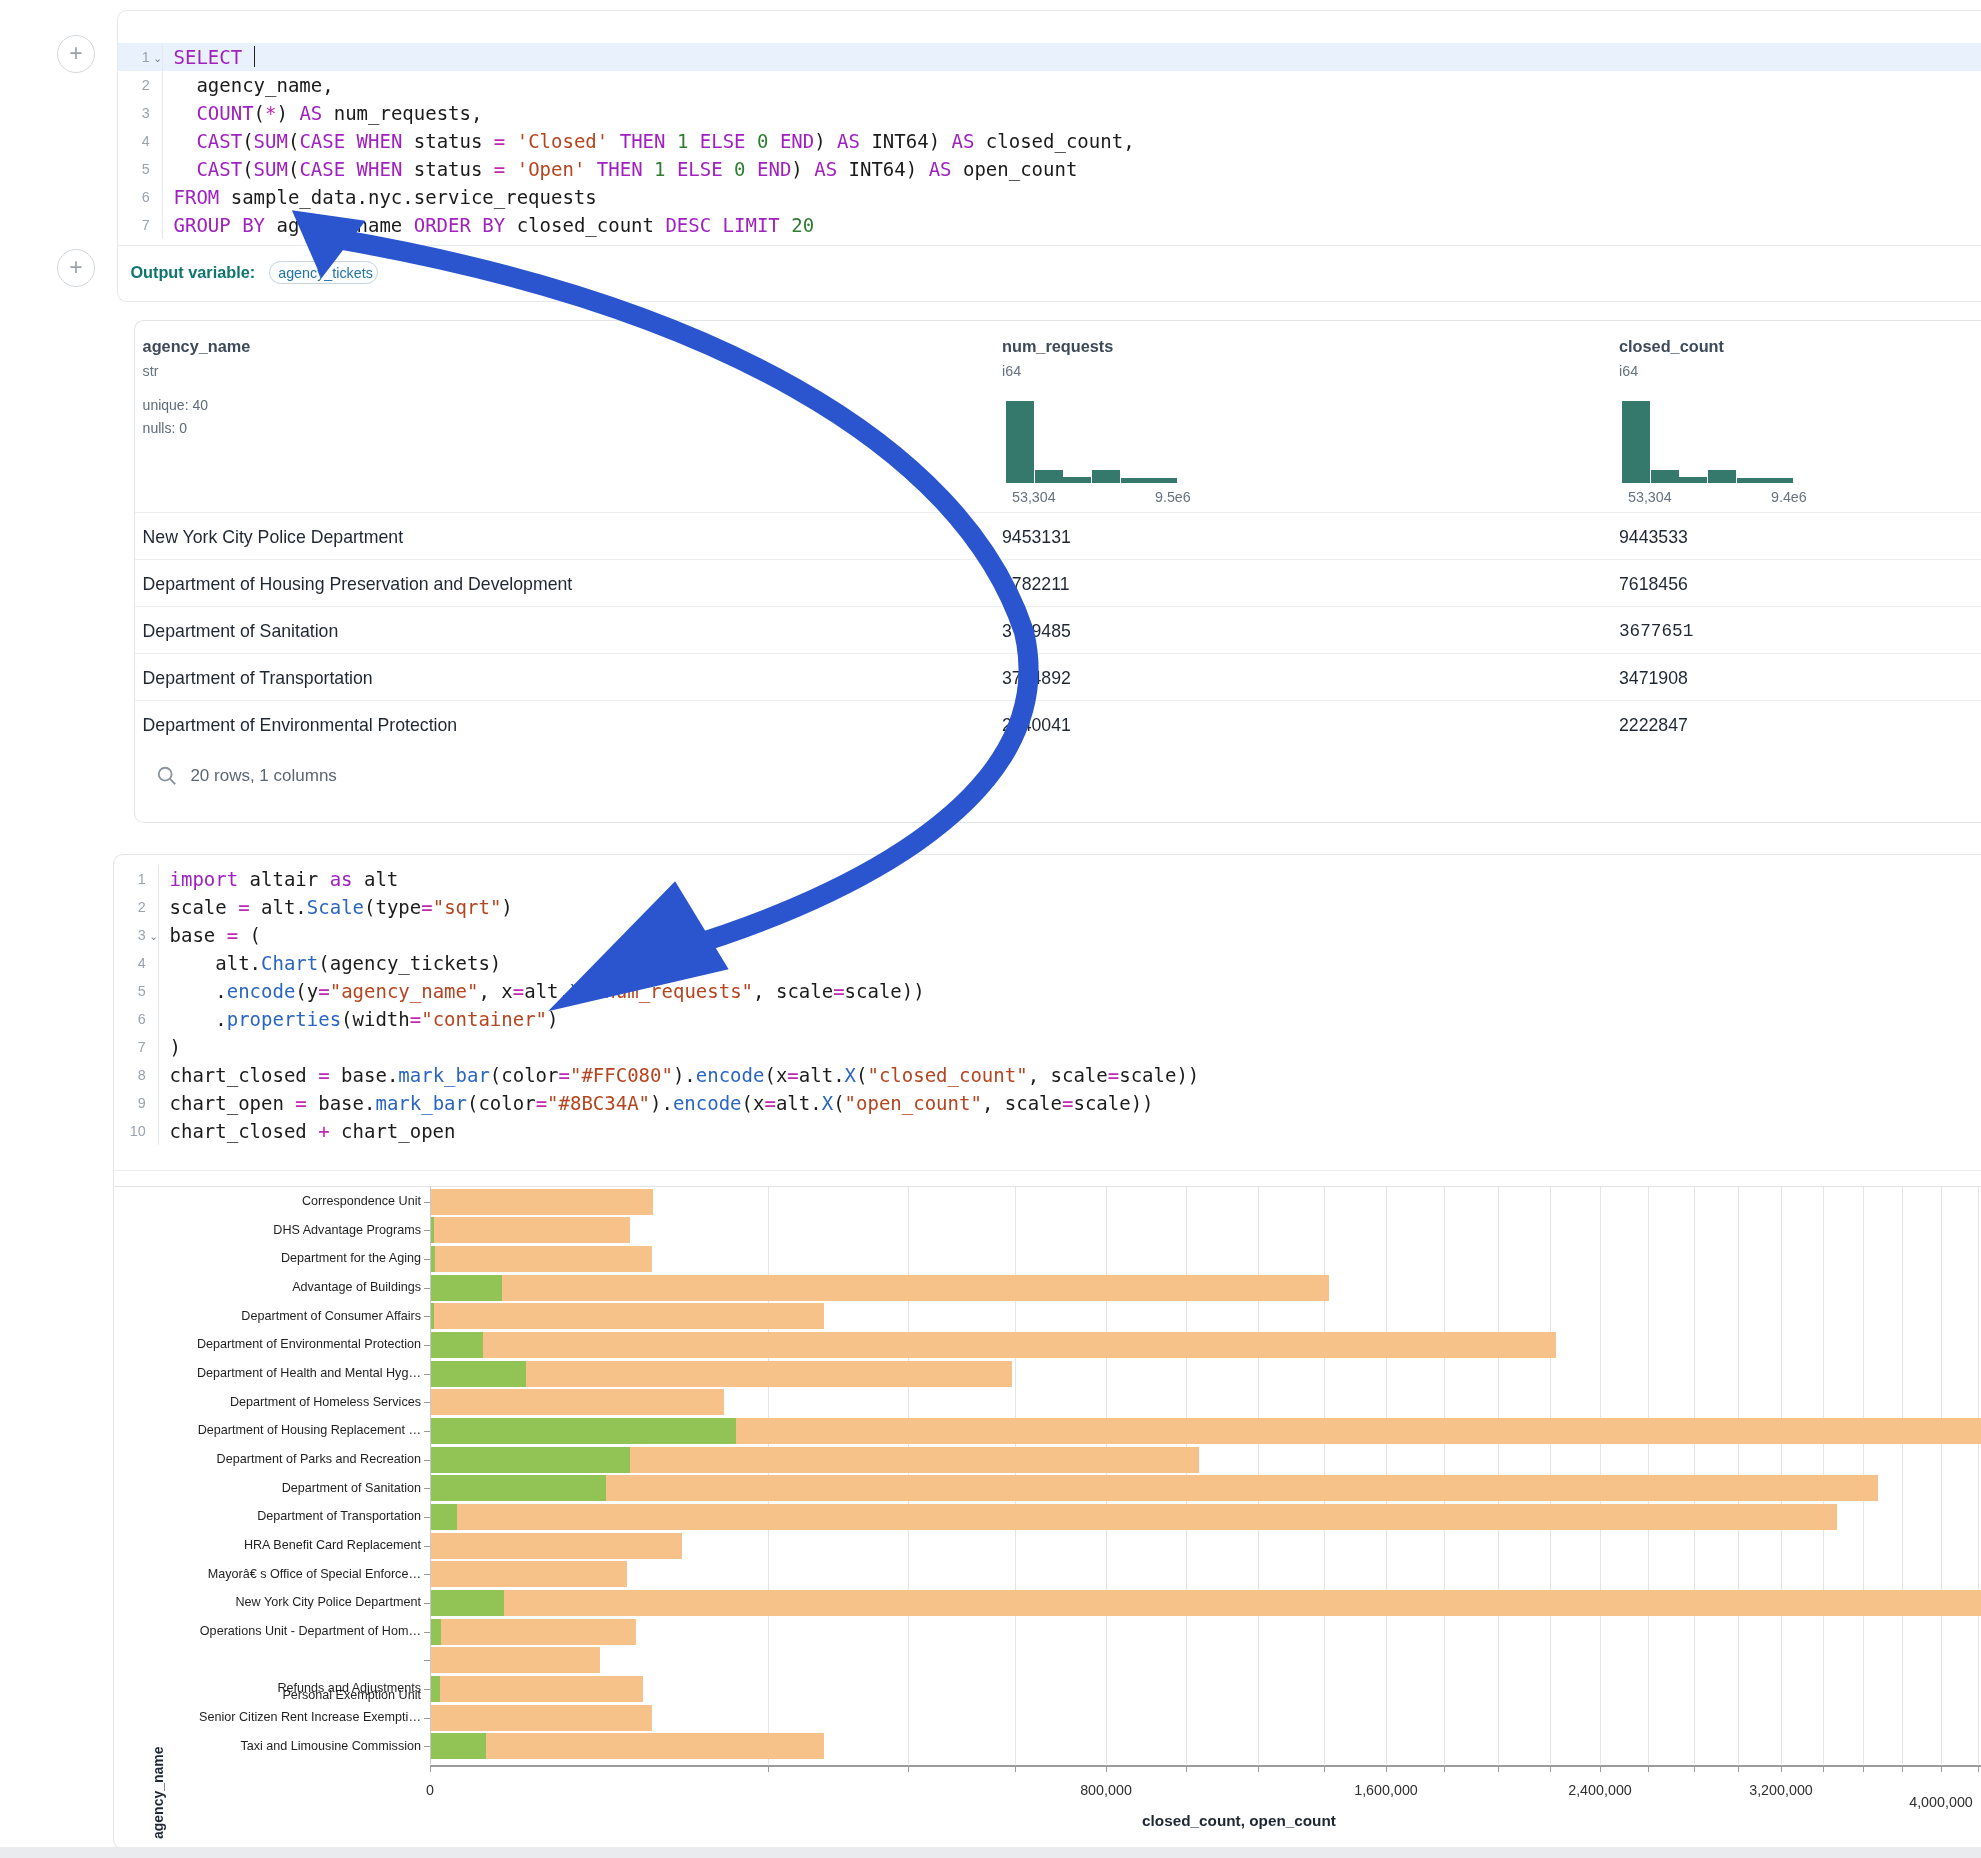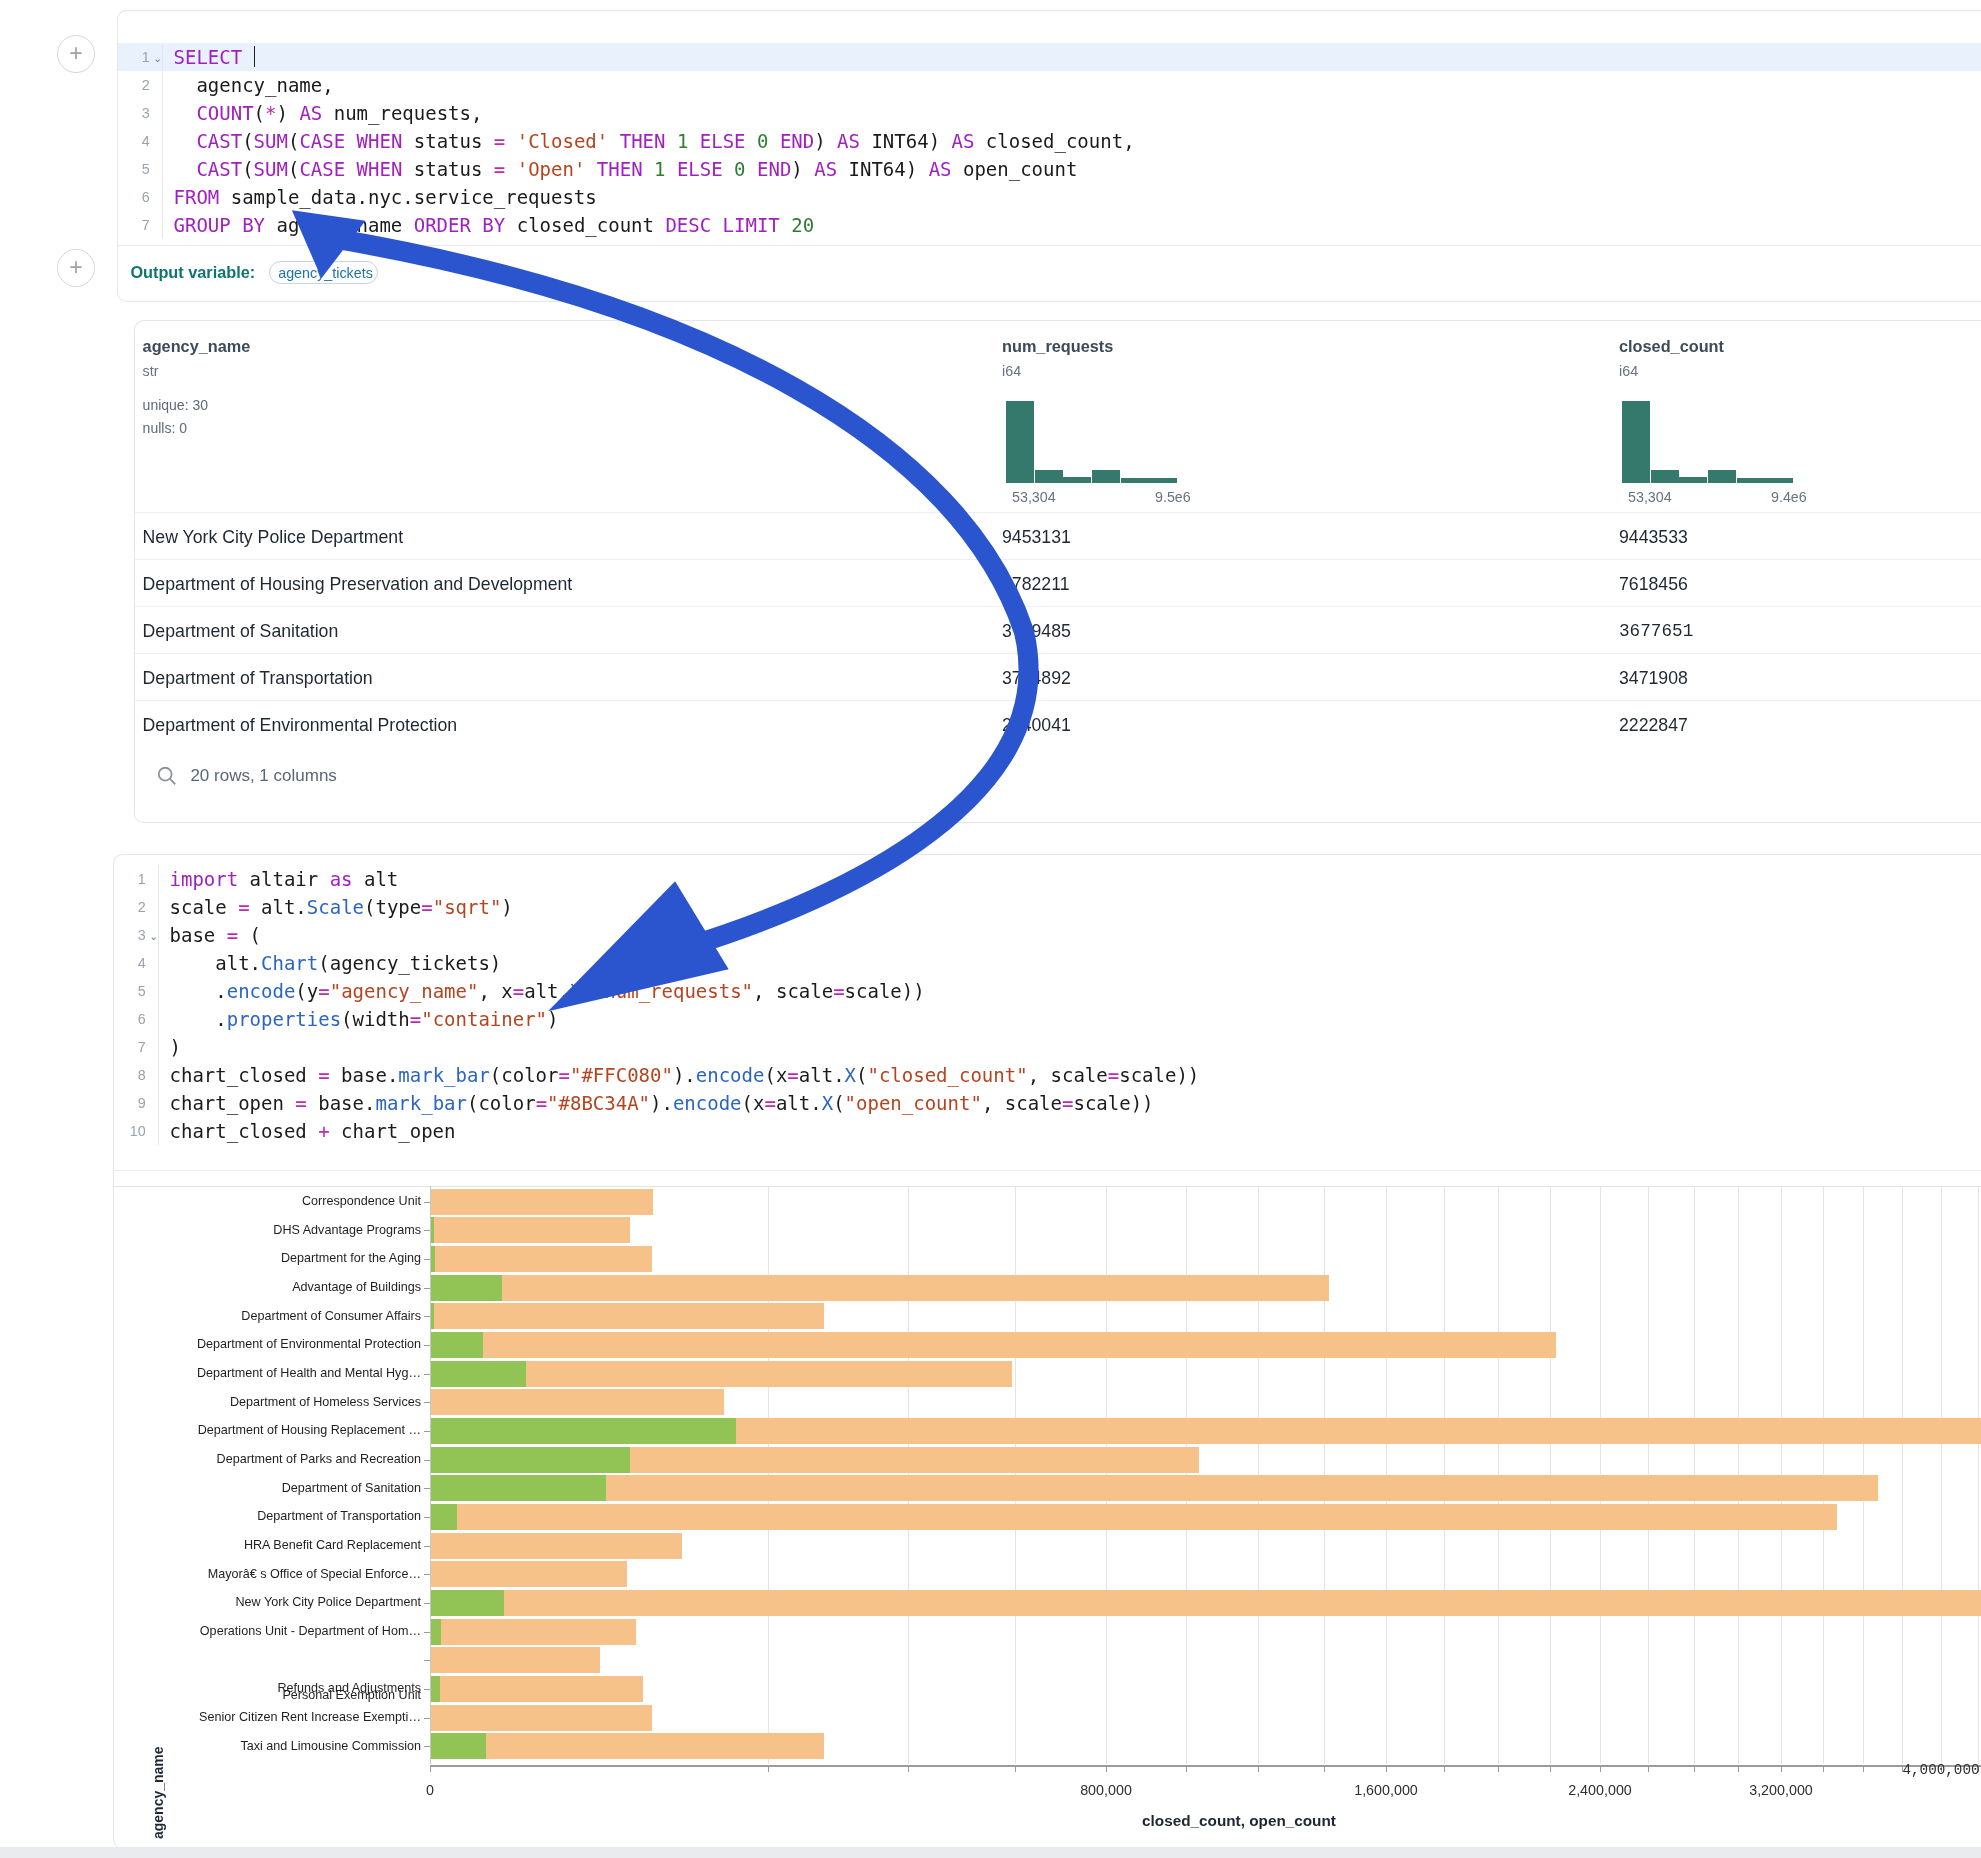--- a/index.html
+++ b/index.html
@@ -68,21 +68,21 @@
   <div class="outvar-row" style="top:235px;height:54px;">
     <span class="outvar-label">Output variable:</span>
     <span class="badge">agency_tickets</span>
   </div>
 </div>
 
 <div id="table-card" class="card" style="left:134px;top:320px;width:1848px;height:501px;border-color:#E2E6EA;">
   <div id="table-header">
       <div class="th-title" style="left: 7.6px; top: 16.3px;">agency_name</div>
       <div class="th-dtype" style="left: 7.6px; top: 42px;">str</div>
-      <div class="th-stat" style="left: 7.6px; top: 76px;">unique: 30</div>
+      <div class="th-stat" style="left: 7.6px; top: 76px;">unique: 40</div>
       <div class="th-stat" style="left: 7.6px; top: 99px;">nulls: 0</div>
       <div class="th-title" style="left: 867px; top: 16.3px;">num_requests</div>
       <div class="th-dtype" style="left: 867px; top: 42px;">i64</div>
       <div class="hist" style="left: 871px; top: 80px;">
         <div class="hist-bar" style="left: 0px; width: 28px; height: 82px;"></div>
         <div class="hist-bar" style="left: 29px; width: 28px; height: 13.4px;"></div>
         <div class="hist-bar" style="left: 57px; width: 28px; height: 5.7px;"></div>
         <div class="hist-bar" style="left: 86px; width: 28px; height: 13.4px;"></div>
         <div class="hist-bar" style="left: 115px; width: 28px; height: 4.8px;"></div>
         <div class="hist-bar" style="left: 143px; width: 28px; height: 4.8px;"></div>
@@ -261,21 +261,21 @@
       <div class="tick" style="left: 310px; top: 548px; width: 6.7px; height: 1px;"></div>
       <div class="ylab" style="left: 0px; width: 307px; top: 569px;">Taxi and Limousine Commission</div>
       <div class="tick" style="left: 310px; top: 576px; width: 6.7px; height: 1px;"></div>
       <div class="axis-x" style="left: 316px; width: 1552px; top: 595px;"></div>
       <div class="axis-y" style="left: 316px; top: 16.3px; height: 578px;"></div>
       <div class="xlab" style="left: 316px; top: 612px;">0</div>
       <div class="xlab" style="left: 992px; top: 612px;">800,000</div>
       <div class="xlab" style="left: 1272px; top: 612px;">1,600,000</div>
       <div class="xlab" style="left: 1486px; top: 612px;">2,400,000</div>
       <div class="xlab" style="left: 1667px; top: 612px;">3,200,000</div>
-      <div class="xlab" style="left: 1827px; top: 592px; font-family: Liberation Mono, monospace;">4,000,000</div>
+      <div class="xlab" style="left: 1827px; top: 624px;">4,000,000</div>
       <div class="ax-title-x" style="left: 1125px; top: 642px;">closed_count, open_count</div>
       <div class="ax-title-y" style="left: 36px; top: 669px;">agency_name</div>
     </div>
 </div>
 
 <div id="bottom-strip"></div>
 
 <svg id="arrow-svg" width="1982" height="1858" viewBox="0 0 2073 1944">
   <path d="M 352 250 C 740 317, 1005 463, 1071 661 C 1115 846, 846 952, 714 992" fill="none" stroke="#2B55CF" stroke-width="21" stroke-linecap="round"></path>
   <polygon points="305,220 382,231 336,291" fill="#2B55CF"></polygon>

